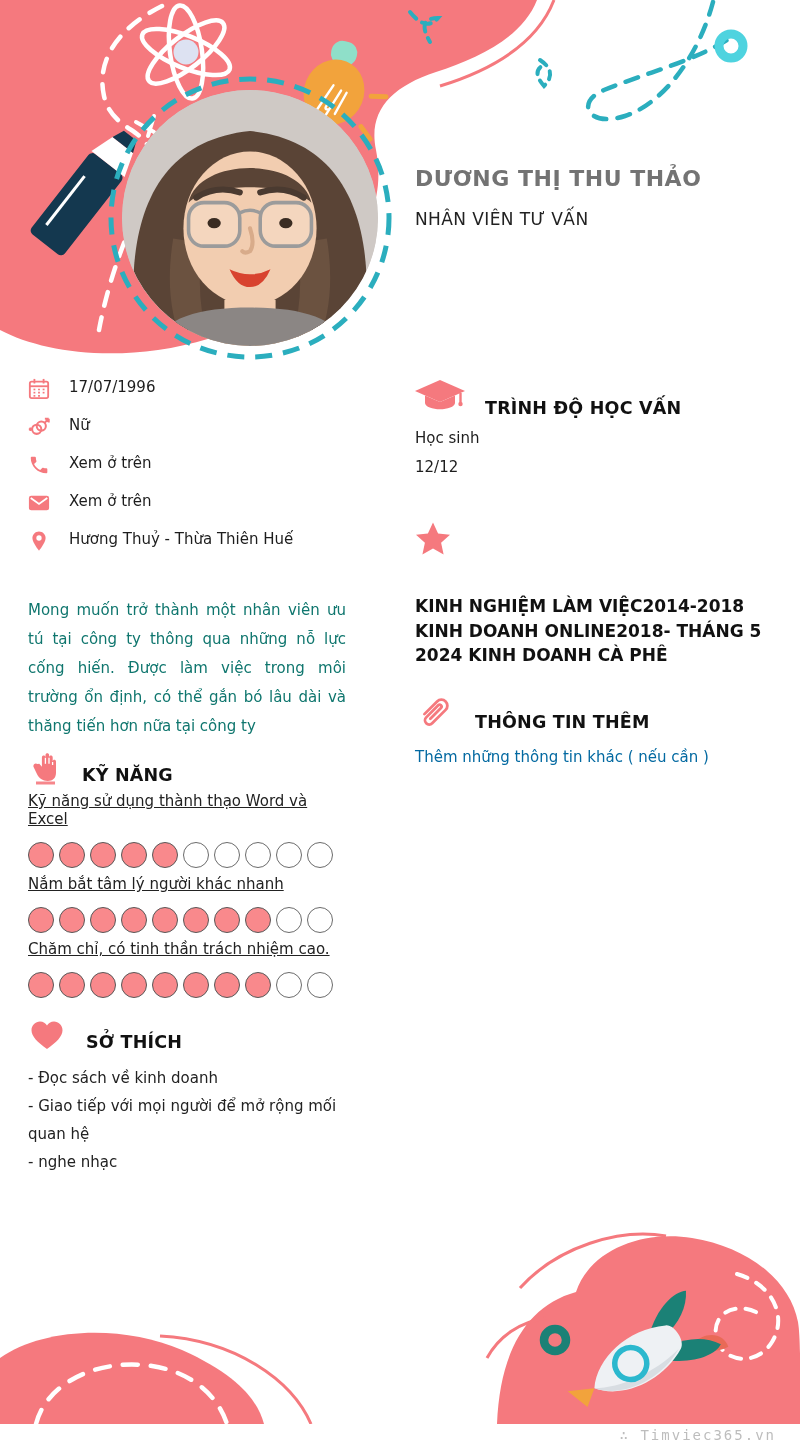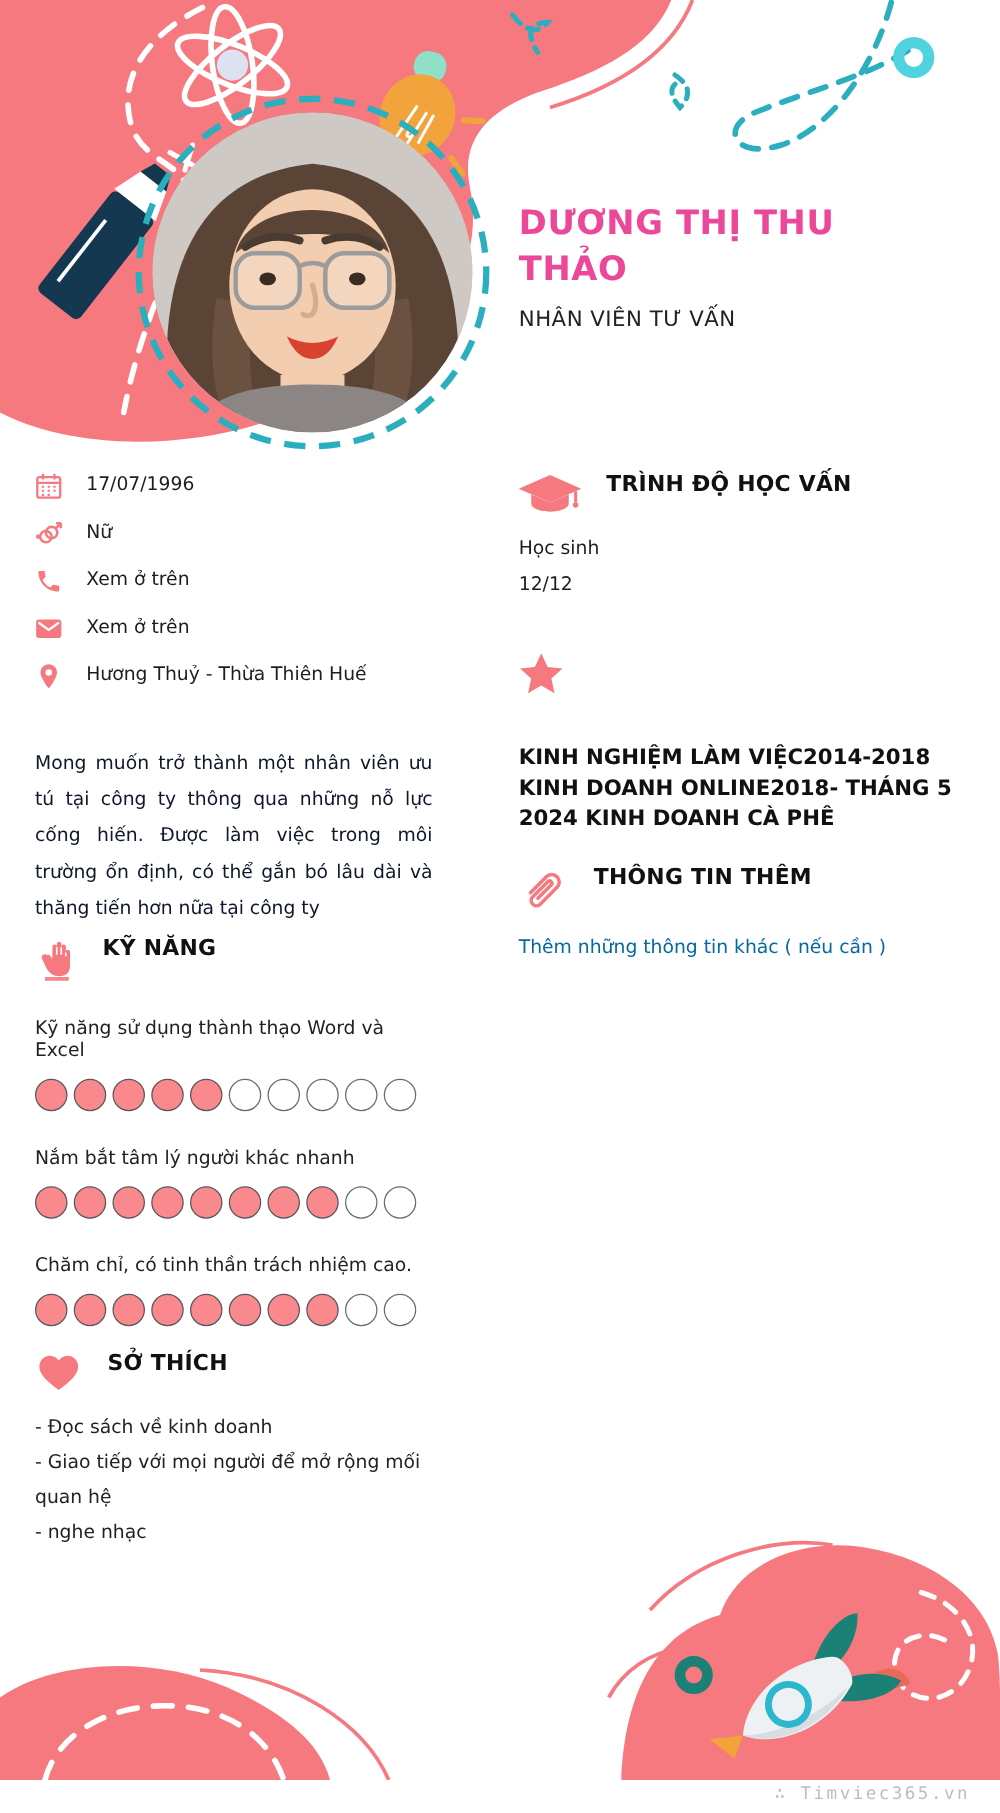--- a/index.html
+++ b/index.html
@@ -7,39 +7,39 @@
     position:relative;width:800px;height:1450px;background:#fff;overflow:hidden;
     font-family:"DejaVu Sans","Liberation Sans",sans-serif;color:#1d1d1d;
   }
   .decor{position:absolute;pointer-events:none;}
   .decor.top{left:0;top:0;}
   .decor.bottom{left:0;top:1230px;}
   
   .photo{position:absolute;left:122px;top:90px;width:256px;height:256px;border-radius:50%;overflow:hidden;background:#cfc9c5;}
   
   .name-block{position:absolute;left:415px;top:160px;width:348px;}
-  .name{margin:0;font-size:27px;line-height:37px;font-weight:bold;letter-spacing:.5px;color:#ec4899;}
+  .name{margin:0;font-size:22px;line-height:37px;font-weight:bold;letter-spacing:.5px;color:#737373;}
   .job-title{margin-top:12px;font-size:17px;letter-spacing:.4px;color:#222;}
   
   .left-col{position:absolute;left:28px;top:378px;width:318px;}
   .right-col{position:absolute;left:415px;top:378px;width:362px;}
   
   .contact-row{display:flex;align-items:flex-start;height:38px;gap:19px;}
   .contact-row .cicon{width:22px;height:22px;flex:none;display:flex;}
   .contact-value{font-size:15px;}
   
-  .section-heading{display:flex;align-items:flex-start;gap:20px;}
+  .section-heading{display:flex;align-items:flex-end;gap:20px;}
   .section-heading .hicon{flex:none;display:flex;}
   .heading-text{font-size:17.5px;font-weight:bold;letter-spacing:.2px;color:#111;}
   
   .objective{margin-top:24px;}
-  .objective-body{margin-top:28px;font-size:15px;line-height:29px;text-align:justify;color:#0f172a;}
+  .objective-body{margin-top:28px;font-size:15px;line-height:29px;text-align:justify;color:#0f766e;}
   
   .skills{margin-top:8px;}
-  .skill-label{font-size:15px;margin-top:28px;color:#222;}
+  .skill-label{font-size:15px;margin-top:7px;color:#222;text-decoration:underline;}
   .dots{display:flex;gap:5px;margin-top:14px;}
   .dot{width:26px;height:26px;border-radius:50%;border:1.6px solid #6b6b6b;background:#fff;box-sizing:border-box;}
   .dot.filled{background:#F9898C;border-color:#585858;}
   
   .hobbies{margin-top:20px;}
   .hobby-list{margin-top:12px;font-size:15px;line-height:28px;color:#222;}
   
   .edu-degree{margin-top:24px;font-size:15px;font-weight:bold;}
   .edu-role{margin-top:11px;font-size:15px;}
   .edu-grade{margin-top:11px;font-size:15px;}

